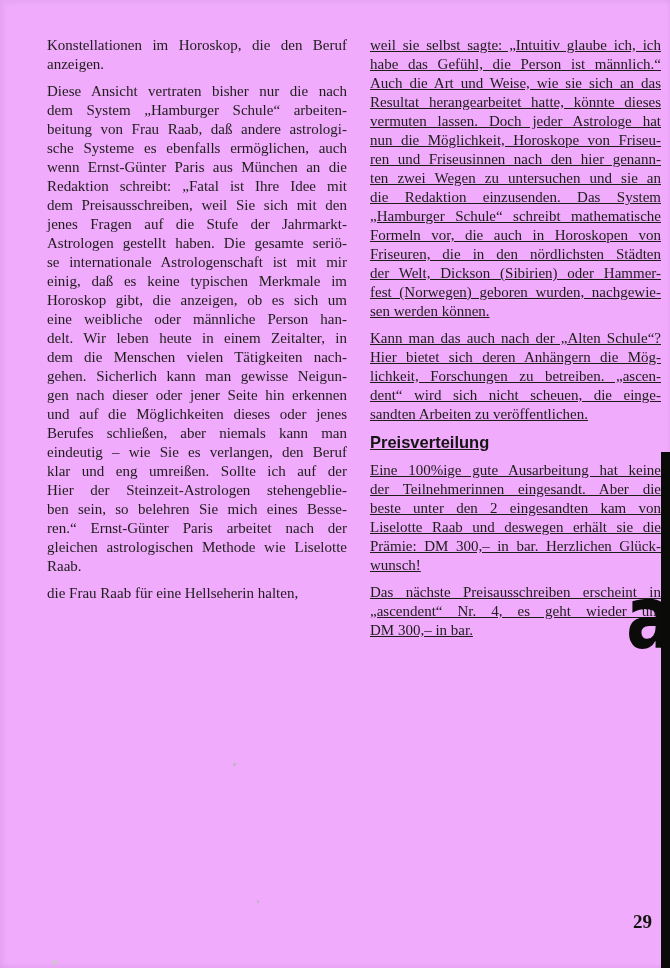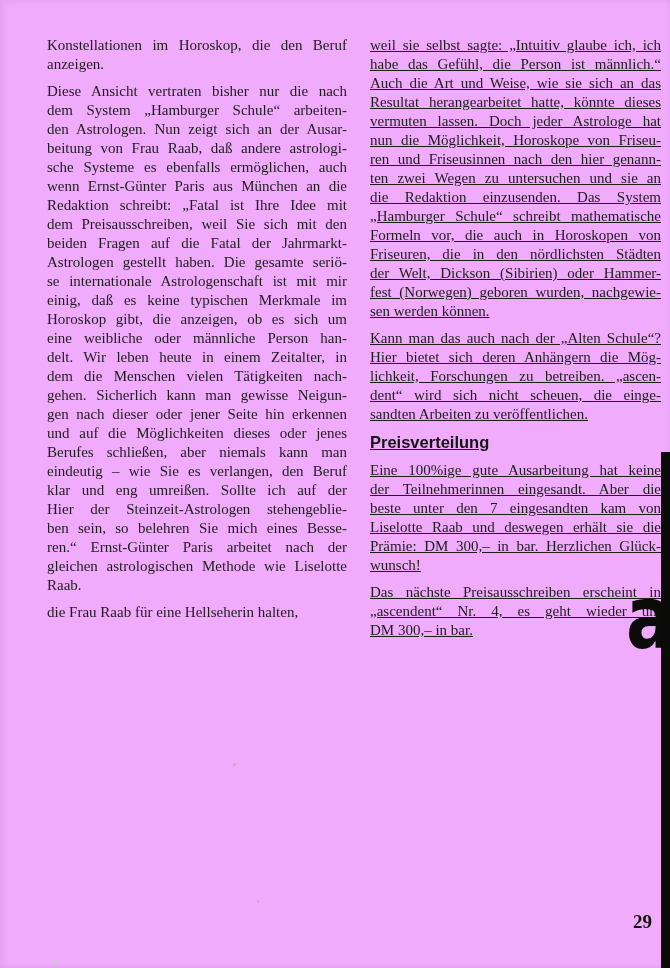--- a/index.html
+++ b/index.html
@@ -86,27 +86,26 @@
 <div class="page">
 
   <div class="col col-left">
       <div class="para">
         <div class="line">Konstellationen im Horoskop, die den Beruf</div>
         <div class="line last">anzeigen.</div>
       </div>
       <div class="para">
         <div class="line">Diese Ansicht vertraten bisher nur die nach</div>
         <div class="line">dem System „Hamburger Schule“ arbeiten-</div>
-        <div class="line">den Astrologen. Nun zeigt sich an der Ausar-</div>
         <div class="line">beitung von Frau Raab, daß andere astrologi-</div>
         <div class="line">sche Systeme es ebenfalls ermöglichen, auch</div>
         <div class="line">wenn Ernst-Günter Paris aus München an die</div>
         <div class="line">Redaktion schreibt: „Fatal ist Ihre Idee mit</div>
         <div class="line">dem Preisausschreiben, weil Sie sich mit den</div>
-        <div class="line">beiden Fragen auf die Fatal der Jahrmarkt-</div>
+        <div class="line">jenes Fragen auf die Stufe der Jahrmarkt-</div>
         <div class="line">Astrologen gestellt haben. Die gesamte seriö-</div>
         <div class="line">se internationale Astrologenschaft ist mit mir</div>
         <div class="line">einig, daß es keine typischen Merkmale im</div>
         <div class="line">Horoskop gibt, die anzeigen, ob es sich um</div>
         <div class="line">eine weibliche oder männliche Person han-</div>
         <div class="line">delt. Wir leben heute in einem Zeitalter, in</div>
         <div class="line">dem die Menschen vielen Tätigkeiten nach-</div>
         <div class="line">gehen. Sicherlich kann man gewisse Neigun-</div>
         <div class="line">gen nach dieser oder jener Seite hin erkennen</div>
         <div class="line">und auf die Möglichkeiten dieses oder jenes</div>
@@ -146,21 +145,21 @@
         <div class="line">Kann man das auch nach der „Alten Schule“?</div>
         <div class="line">Hier bietet sich deren Anhängern die Mög-</div>
         <div class="line">lichkeit, Forschungen zu betreiben. „ascen-</div>
         <div class="line">dent“ wird sich nicht scheuen, die einge-</div>
         <div class="line last">sandten Arbeiten zu veröffentlichen.</div>
       </div>
       <div class="heading">Preisverteilung</div>
       <div class="para">
         <div class="line">Eine 100%ige gute Ausarbeitung hat keine</div>
         <div class="line">der Teilnehmerinnen eingesandt. Aber die</div>
-        <div class="line">beste unter den 7 eingesandten kam von</div>
+        <div class="line">beste unter den 2 eingesandten kam von</div>
         <div class="line">Liselotte Raab und deswegen erhält sie die</div>
         <div class="line">Prämie: DM 300,– in bar. Herzlichen Glück-</div>
         <div class="line last">wunsch!</div>
       </div>
       <div class="para">
         <div class="line">Das nächste Preisausschreiben erscheint in</div>
         <div class="line">„ascendent“ Nr. 4, es geht wieder um</div>
         <div class="line last">DM 300,– in bar.</div>
       </div>
     </div>

